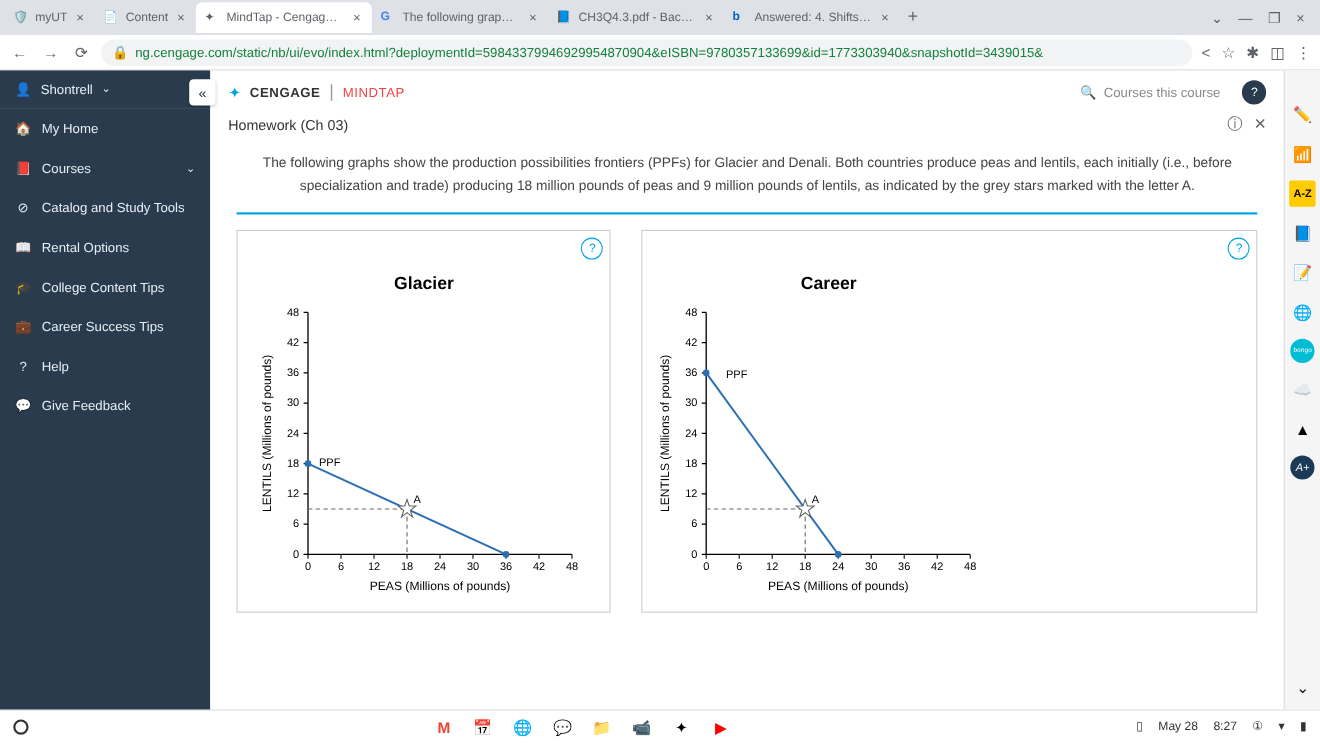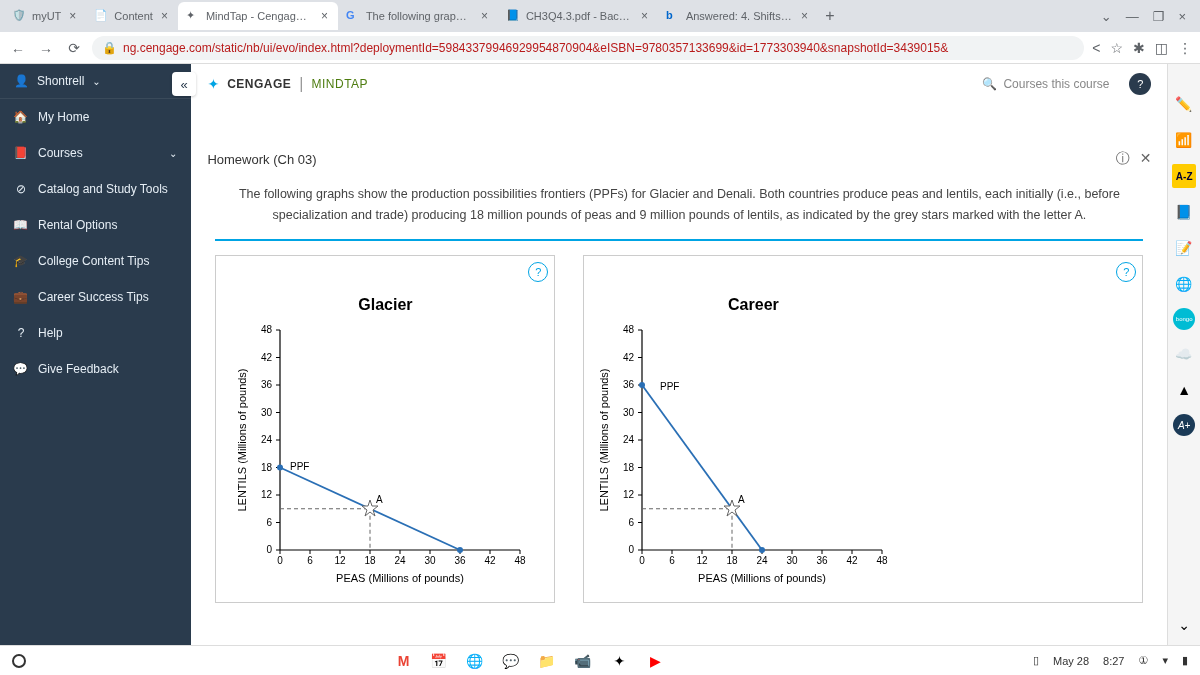--- a/index.html
+++ b/index.html
@@ -12,42 +12,42 @@
 .tab-icon { width: 14px; height: 14px; flex-shrink: 0; }
 .tab-title { white-space: nowrap; overflow: hidden; text-overflow: ellipsis; }
 .tab-close { font-size: 12px; color: #5f6368; padding: 0 2px; }
 .tab-add { width: 24px; text-align: center; font-size: 16px; color: #5f6368; cursor: pointer; }
 .tab-spacer { flex: 1; }
 .win-controls { display: flex; gap: 14px; padding: 0 10px; font-size: 13px; color: #5f6368; }
 
 .url-bar { display: flex; align-items: center; height: 32px; background: #fff; padding: 0 8px; gap: 8px; border-bottom: 1px solid #ddd; }
 .nav-btn { width: 20px; height: 20px; display: flex; align-items: center; justify-content: center; color: #5f6368; font-size: 14px; cursor: pointer; }
 .url-input { flex: 1; height: 24px; background: #f1f3f4; border-radius: 12px; display: flex; align-items: center; padding: 0 10px; font-size: 12px; color: #5f6368; gap: 6px; }
-.url-text { color: #b91c1c; }
+.url-text { color: #15803d; }
 .ext-icons { display: flex; gap: 10px; align-items: center; color: #5f6368; font-size: 14px; }
 
 
 .app { display: flex; height: 581px; }
 .sidebar { width: 200px; background: #2a3b4d; color: #e6eef5; display: flex; flex-direction: column; }
 .user-row { display: flex; align-items: center; padding: 10px 14px; gap: 8px; font-size: 12px; border-bottom: 1px solid rgba(255,255,255,.08); }
 .collapse-btn { position: absolute; left: 172px; top: 72px; width: 24px; height: 24px; background: #fff; border-radius: 4px; display: flex; align-items: center; justify-content: center; font-size: 13px; color: #2a3b4d; box-shadow: 0 1px 3px rgba(0,0,0,.2); cursor: pointer; }
 .nav-item { display: flex; align-items: center; padding: 11px 14px; gap: 10px; font-size: 12px; cursor: pointer; }
 .nav-icon { width: 14px; height: 14px; display: flex; align-items: center; justify-content: center; font-size: 12px; }
 .chev { font-size: 10px; }
 
 .content { flex: 1; display: flex; flex-direction: column; position: relative; }
 .brand-row { display: flex; align-items: center; height: 40px; padding: 0 16px; gap: 8px; }
 .brand-logo { color: #00a4e4; font-size: 14px; }
 .brand-txt { font-size: 12px; font-weight: 600; color: #333; letter-spacing: .5px; }
 .brand-sep { color: #999; }
-.brand-sub { font-size: 12px; color: #4d7c0f; letter-spacing: .5px; }
+.brand-sub { font-size: 12px; color: #ef4444; letter-spacing: .5px; }
 .search-course { margin-left: auto; display: flex; align-items: center; gap: 6px; font-size: 12px; color: #888; }
 .help-circle { width: 22px; height: 22px; border-radius: 50%; background: #2a3b4d; color: #fff; display: flex; align-items: center; justify-content: center; font-size: 11px; margin-left: 12px; cursor: pointer; }
 
-.hw-title { padding: 0 16px 8px; font-size: 13px; color: #333; display: flex; align-items: center; margin-top: 46px; }
+.hw-title { padding: 0 16px 8px; font-size: 13px; color: #333; display: flex; align-items: center; }
 .hw-actions { margin-left: auto; display: flex; gap: 10px; color: #666; font-size: 14px; }
 
 .hw-body { flex: 1; padding: 8px 24px; overflow: hidden; }
 .prompt-text { font-size: 12.5px; color: #444; line-height: 1.7; margin-bottom: 12px; text-align: center; }
 .divider { height: 2px; background: #00a4e4; margin: 4px 0 14px; }
 
 .charts { display: flex; gap: 28px; }
 .chart-box { position: relative; border: 1px solid #ccc; width: 340px; height: 348px; }
 .chart-help { position: absolute; right: 6px; top: 6px; width: 20px; height: 20px; border: 1.5px solid #00a4e4; border-radius: 50%; color: #00a4e4; font-size: 11px; display: flex; align-items: center; justify-content: center; cursor: pointer; }
 .chart-title { text-align: center; font-size: 16px; font-weight: 600; margin-top: 40px; }

